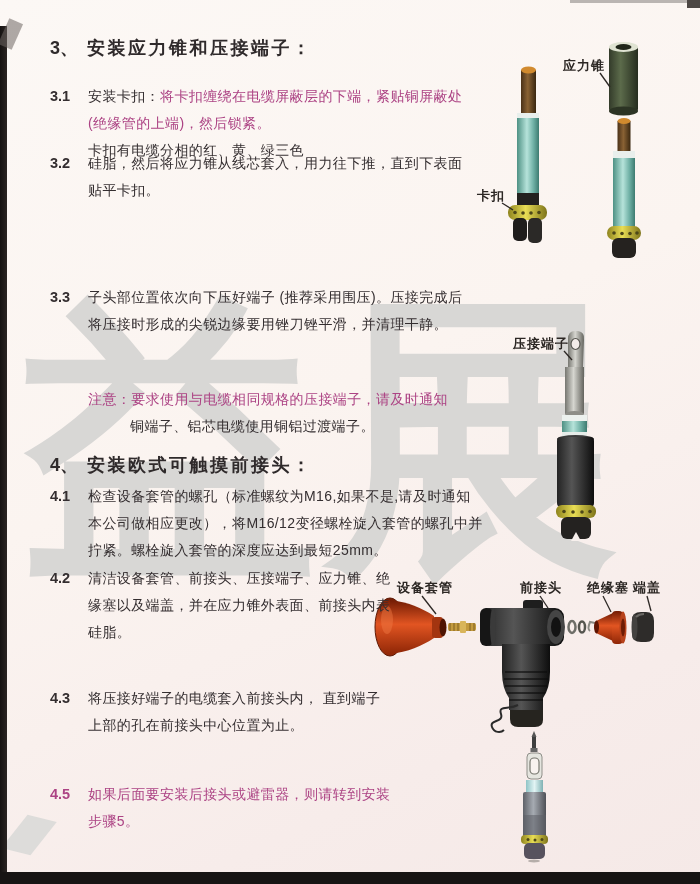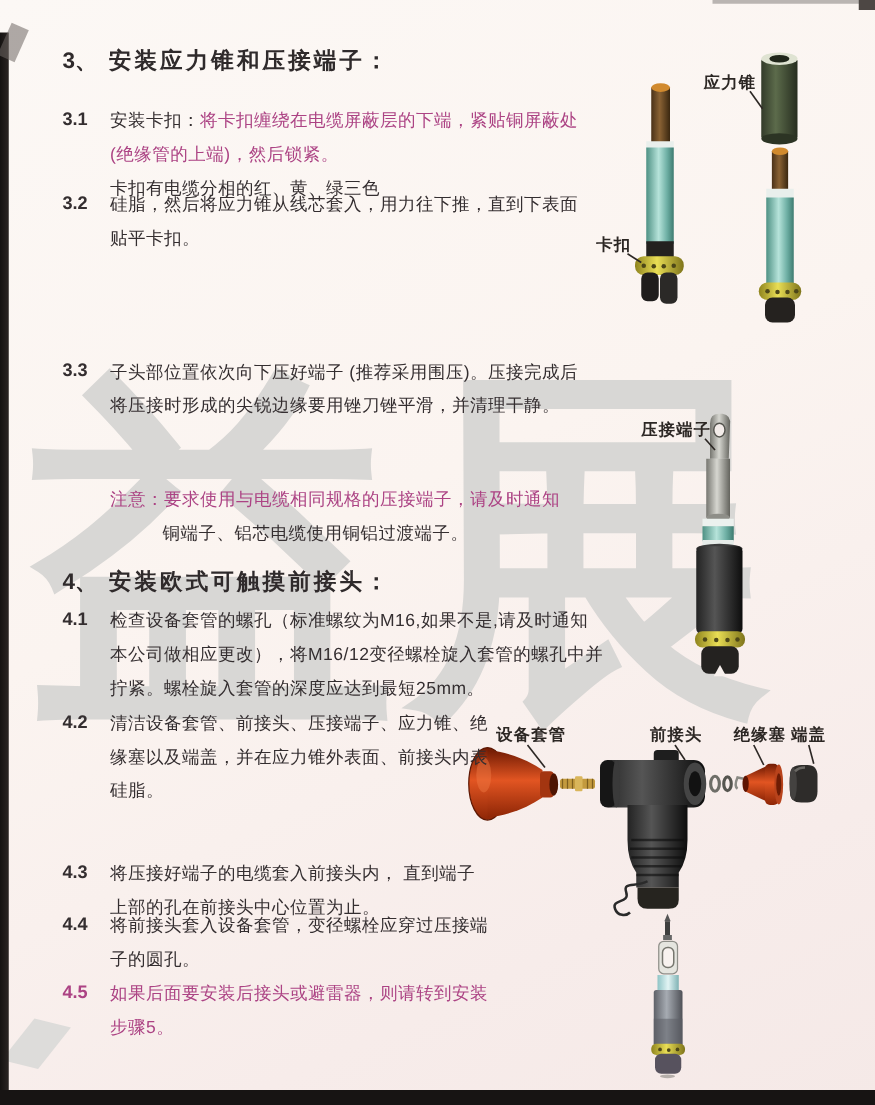--- a/index.html
+++ b/index.html
@@ -256,25 +256,20 @@
         <span class="inum">4.2</span>
         <div class="line"><span class="seg k">清洁设备套管、前接头、压接端子、应力锥、绝</span></div>
         <div class="line"><span class="seg k">缘塞以及端盖，并在应力锥外表面、前接头内表</span></div>
         <div class="line"><span class="seg k">硅脂。</span></div>
       </div>
       <div class="item" style="top: 673px; margin-top: 12px;">
         <span class="inum">4.3</span>
         <div class="line"><span class="seg k">将压接好端子的电缆套入前接头内，  直到端子</span></div>
         <div class="line"><span class="seg k">上部的孔在前接头中心位置为止。</span></div>
       </div>
-      <div class="item" style="top: 727px;">
-        <span class="inum">4.4</span>
-        <div class="line"><span class="seg k">将前接头套入设备套管，变径螺栓应穿过压接端</span></div>
-        <div class="line"><span class="seg k">子的圆孔。</span></div>
-      </div>
       <div class="item" style="top: 781px;">
         <span class="inum m">4.5</span>
         <div class="line"><span class="seg m">如果后面要安装后接头或避雷器，则请转到安装</span></div>
         <div class="line"><span class="seg m">步骤5。</span></div>
       </div>
     </div>
 
   <div class="edge-left"></div>
   <div class="edge-bottom"></div>
   <div class="corner-mark"></div>

